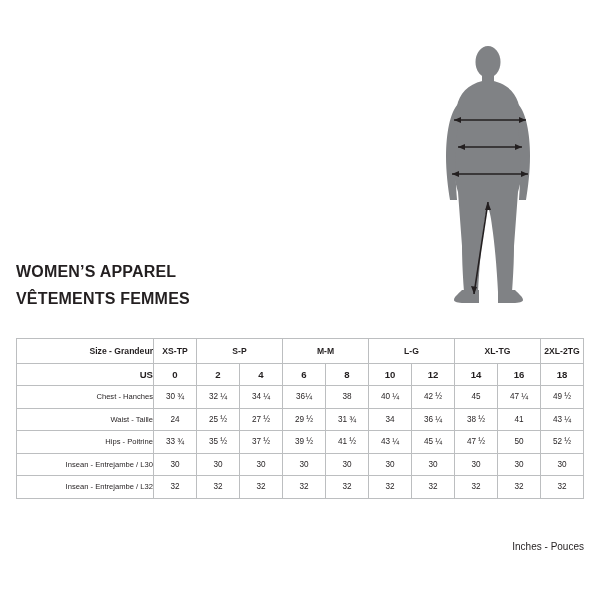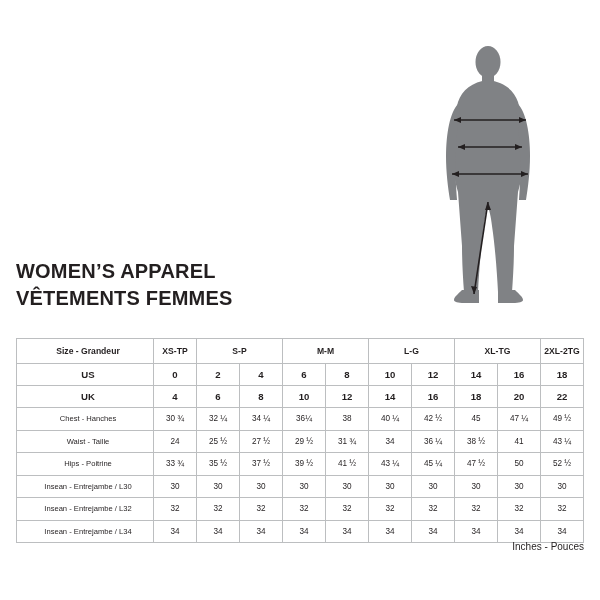--- a/index.html
+++ b/index.html
@@ -28,21 +28,21 @@
 
   
   .titles {
     position: absolute;
     left: 16px;
     top: 258px;
     width: 370px;
   }
   .title-line {
     font-weight: bold;
-    font-size: 20px;
+    font-size: 16px;
     letter-spacing: 0.2px;
     line-height: 27px;
     color: #231f20;
   }
 
   
   .table-wrap {
     position: absolute;
     left: 16px;
     top: 338px;
@@ -58,21 +58,21 @@
     padding: 0;
     text-align: center;
     vertical-align: middle;
     font-size: 8.2px;
     height: 22px;
     color: #231f20;
     font-weight: normal;
   }
   
   table.size-table td.label, table.size-table th.label {
-    text-align: center;
+    text-align: right;
     padding-left: 6px;
     width: 130px;
   }
   
   tr.head td, tr.head th {
     font-weight: bold;
     font-size: 8.6px;
     height: 24px;
   }
   tr.us td, tr.uk td {
@@ -185,33 +185,20 @@
         <td>4</td>
         <td>6</td>
         <td>8</td>
         <td>10</td>
         <td>12</td>
         <td>14</td>
         <td>16</td>
         <td>18</td>
       </tr>
 
-      <tr class="uk">
-        <td class="label">UK</td>
-        <td>4</td>
-        <td>6</td>
-        <td>8</td>
-        <td>10</td>
-        <td>12</td>
-        <td>14</td>
-        <td>16</td>
-        <td>18</td>
-        <td>20</td>
-        <td>22</td>
-      </tr>
 
       <tr class="meas">
         <td class="label">Chest - Hanches</td>
         <td>30 ¾</td>
         <td>32 ¼</td>
         <td>34 ¼</td>
         <td>36¼</td>
         <td>38</td>
         <td>40 ¼</td>
         <td>42 ½</td>
@@ -269,30 +256,17 @@
         <td>32</td>
         <td>32</td>
         <td>32</td>
         <td>32</td>
         <td>32</td>
         <td>32</td>
         <td>32</td>
         <td>32</td>
       </tr>
 
-      <tr class="meas">
-        <td class="label">Insean - Entrejambe / L34</td>
-        <td>34</td>
-        <td>34</td>
-        <td>34</td>
-        <td>34</td>
-        <td>34</td>
-        <td>34</td>
-        <td>34</td>
-        <td>34</td>
-        <td>34</td>
-        <td>34</td>
-      </tr>
     </tbody>
   </table>
 </div>
 
 <div class="units">Inches - Pouces</div>
 
 </body></html>

